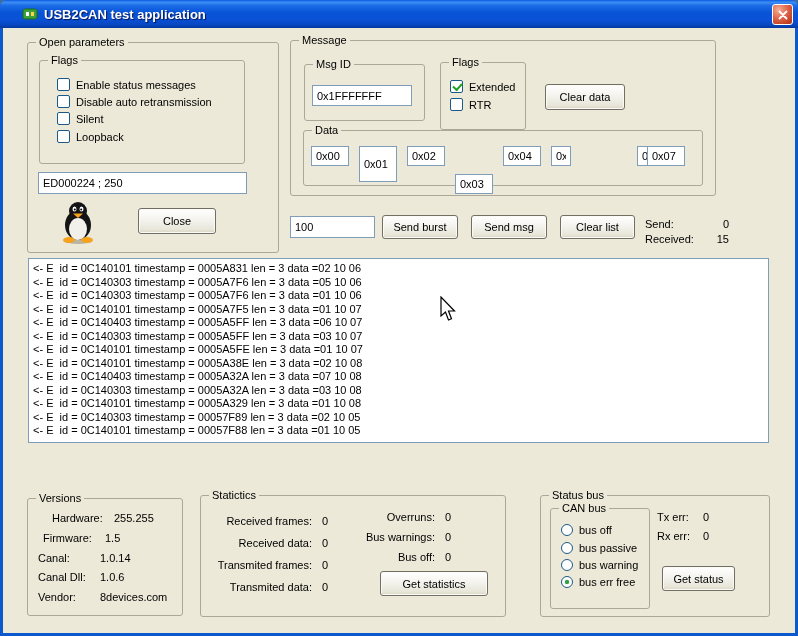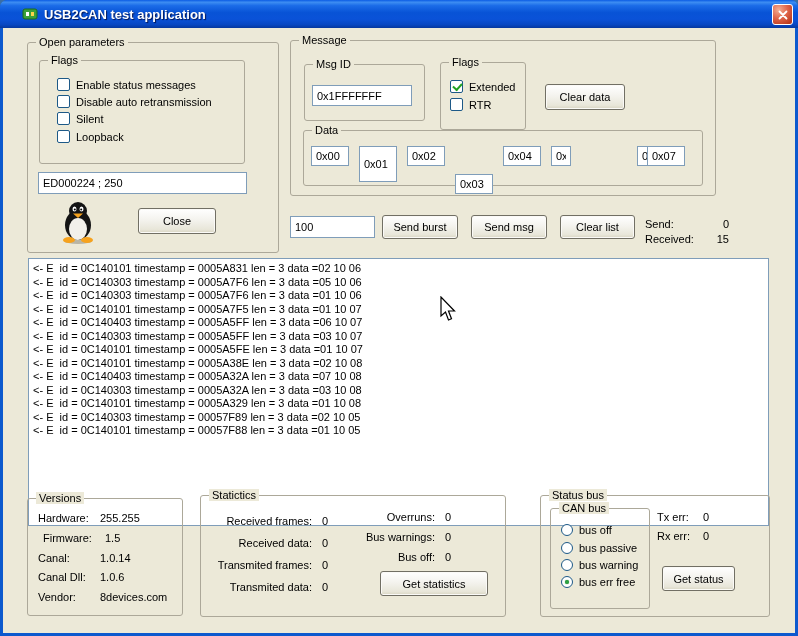--- a/index.html
+++ b/index.html
@@ -41,21 +41,21 @@
                       font-size:11px; height:14px; white-space:nowrap; }
   .cb { width:13px; height:13px; background:#fff; border:1px solid #1D5987;
         border-radius:2px; position:relative; flex:none; }
   .cb.checked::after { content:""; position:absolute; left:2px; top:2px; width:7px; height:4px;
         border-left:2px solid #21A121; border-bottom:2px solid #21A121; transform:rotate(-48deg); }
   .radio { width:12px; height:12px; border-radius:50%; background:#fff;
            border:1px solid #1D5987; position:relative; flex:none; }
   .radio.selected::after { content:""; position:absolute; left:3px; top:3px; width:4px; height:4px;
            border-radius:50%; background:#2DA243; box-shadow:0 0 1px #1C7A2E; }
 
-  .logbox { position:absolute; left:28px; top:258px; width:741px; height:268px;
+  .logbox { position:absolute; left:28px; top:258px; width:741px; height:185px;
             background:#fff; border:1px solid #7F9DB9; overflow:hidden; padding:3px 4px; }
   .logline { font-size:11px; line-height:13.5px; white-space:pre; color:#000; }
 
   .vrow { position:absolute; display:flex; font-size:11px; white-space:nowrap; }
   .vrow .vlabel { width:62px; }
   .srow { position:absolute; display:flex; font-size:11px; white-space:nowrap; }
   .srow .slabel { width:100px; text-align:right; }
   .srow .svalue { margin-left:10px; }
   .erow { position:absolute; display:flex; font-size:11px; white-space:nowrap; }
   .erow .elabel { width:46px; }
@@ -185,21 +185,21 @@
     <div class="logline">&lt;- E  id = 0C140403 timestamp = 0005A32A len = 3 data =07 10 08</div>
     <div class="logline">&lt;- E  id = 0C140303 timestamp = 0005A32A len = 3 data =03 10 08</div>
     <div class="logline">&lt;- E  id = 0C140101 timestamp = 0005A329 len = 3 data =01 10 08</div>
     <div class="logline">&lt;- E  id = 0C140303 timestamp = 00057F89 len = 3 data =02 10 05</div>
     <div class="logline">&lt;- E  id = 0C140101 timestamp = 00057F88 len = 3 data =01 10 05</div>
   </div>
 
   <div class="group" style="left:27px;top:498px;width:156px;height:118px">
     <span class="legend">Versions</span>
   </div>
-  <div class="vrow" style="left:38px;top:512px">
+  <div class="vrow" style="left:52px;top:512px">
     <span class="vlabel">Hardware:</span>
     <span class="vvalue">255.255</span>
   </div>
   <div class="vrow" style="left:43px;top:532px">
     <span class="vlabel">Firmware:</span>
     <span class="vvalue">1.5</span>
   </div>
   <div class="vrow" style="left:38px;top:552px">
     <span class="vlabel">Canal:</span>
     <span class="vvalue">1.0.14</span>

